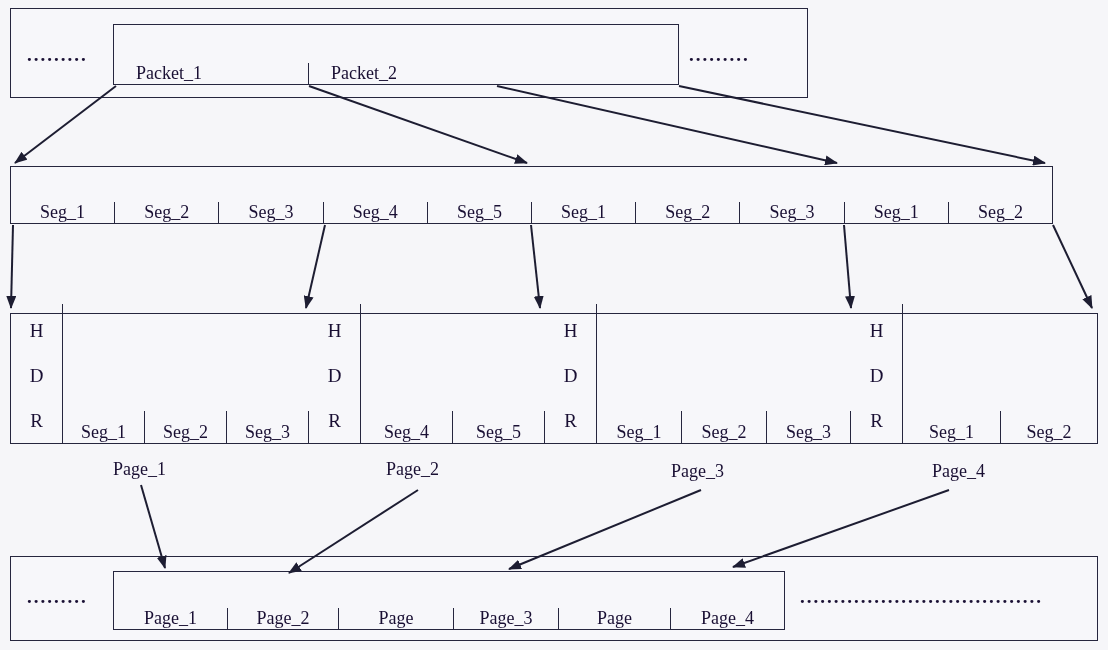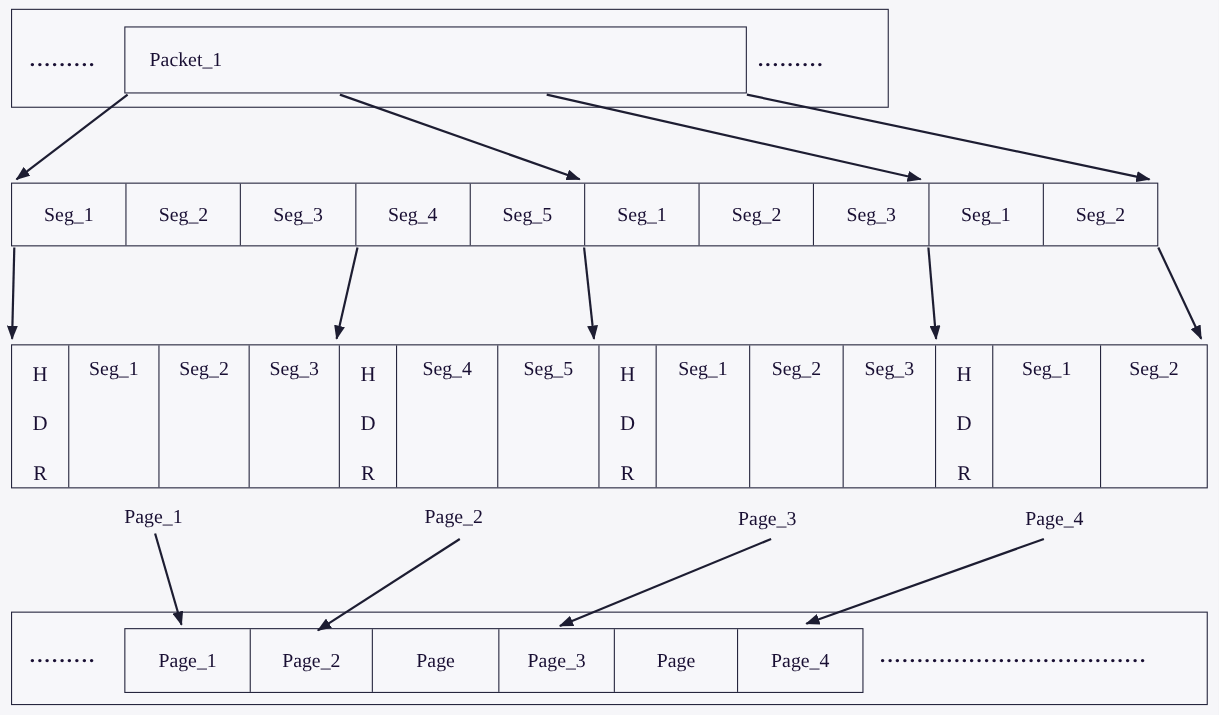--- a/index.html
+++ b/index.html
@@ -19,20 +19,21 @@
     border:1.6px solid #26263e;
     box-sizing:border-box;
     background:#f7f7fa;
   }
   .flexrow {
     position:absolute;
     display:flex;
     border:1.6px solid #26263e;
     box-sizing:border-box;
     background:#f7f7fa;
+    align-items:flex-end;
   }
   .cell {
     box-sizing:border-box;
     border-right:1.6px solid #26263e;
     display:flex;
     align-items:center;
     justify-content:center;
     font-size:18px;
     overflow:hidden;
   }
@@ -77,20 +78,21 @@
 </style>
 </head>
 <body>
 
 <div class="canvas">
 
   <div class="rect" style="left:10px; top:8px; width:798px; height:90px;"></div>
   <span class="dots" style="left:27px; top:44px;">.........</span>
   <div class="flexrow" style="left:113px; top:24px; width:566px; height:61px;">
     <div class="cell packet-cell" style="width:195px;">Packet_1</div>
+    <div class="cell packet-cell" style="width:189px;">Packet_2</div>
   </div>
   <span class="dots" style="left:689px; top:44px;">.........</span>
 
   <div class="flexrow seg-row" style="left:10px; top:166px; width:1043px; height:58px;">
     <div class="cell">Seg_1</div>
     <div class="cell">Seg_2</div>
     <div class="cell">Seg_3</div>
     <div class="cell">Seg_4</div>
     <div class="cell">Seg_5</div>
     <div class="cell">Seg_1</div>

